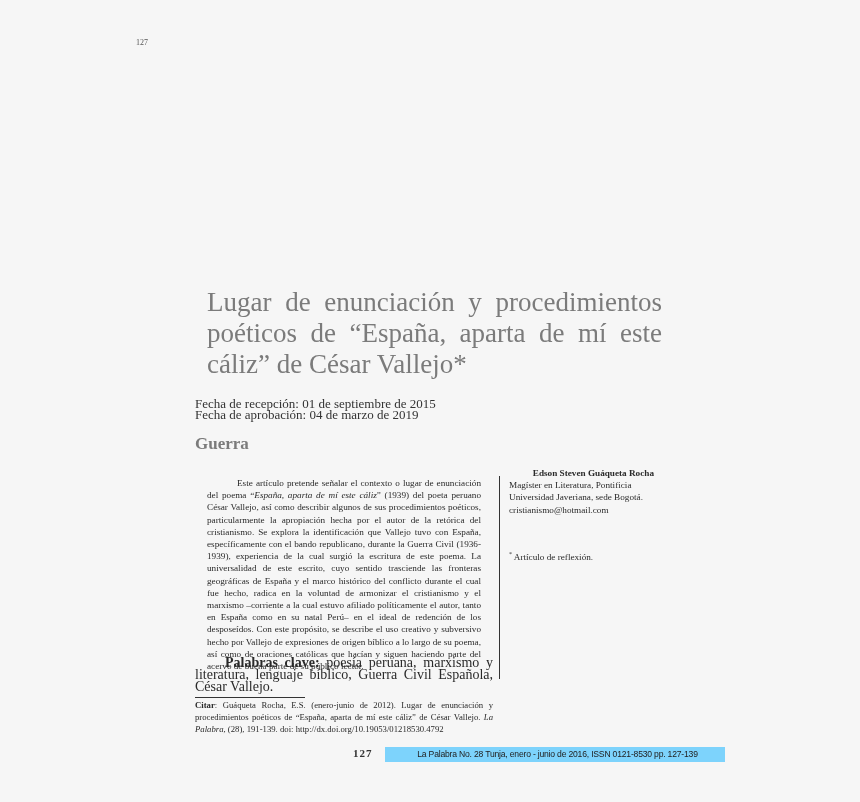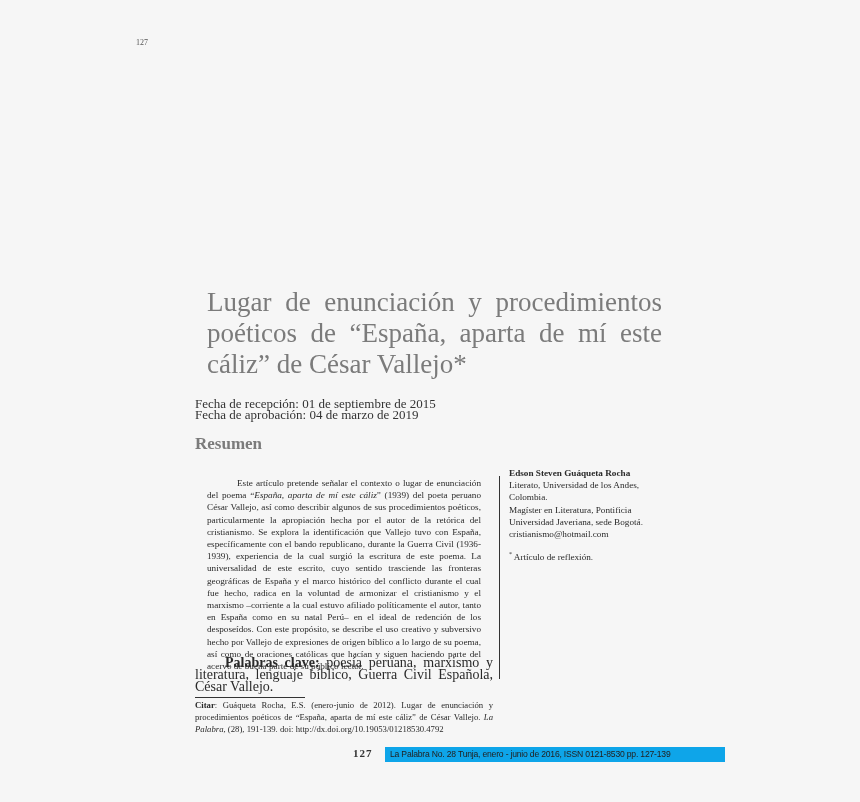--- a/index.html
+++ b/index.html
@@ -90,20 +90,21 @@
       left: 509px;
       top: 467px;
       width: 145px;
       font-size: 9.2px;
       line-height: 12.2px;
       color: #2a2a2a;
     }
     .author .name {
       font-weight: bold;
       display: block;
+      text-align: right;
     }
     .author span { display: block; }
     .footnote-star {
       position: absolute;
       left: 509px;
       top: 551px;
       font-size: 9.2px;
       color: #2a2a2a;
     }
     .footnote-star sup { font-size: 6px; }
@@ -135,56 +136,56 @@
       font-weight: bold;
       color: #333;
       letter-spacing: 1px;
     }
     .footer-bar {
       position: absolute;
       left: 385px;
       top: 747px;
       width: 340px;
       height: 15px;
-      background: #0ea5e9;
+      background: #7dd3fc;
       font-family: "Liberation Sans", sans-serif;
       font-size: 8.6px;
       line-height: 15px;
       color: #222;
       padding-left: 5px;
       box-sizing: border-box;
       white-space: nowrap;
       letter-spacing: -0.2px;
+      text-align: center;
     }
   </style>
 </head>
 <body>
 
 <div class="page-num-top">127</div>
 
 <h1 class="title">Lugar de enunciación y procedimientos poéticos de “España, aparta de mí este cáliz” de César Vallejo*</h1>
 
 <div class="dates">
   <div>Fecha de recepción: 01 de septiembre de 2015</div>
   <div>Fecha de aprobación: 04 de marzo de 2019</div>
 </div>
 
-<h2 class="resumen-heading">Resumen</h2>
+<h2 class="resumen-heading">Guerra</h2>
 
 <div class="abstract">
   <p><span>Este artículo pretende señalar el contexto o lugar de enunciación del poema “</span><i>España, aparta de mí este cáliz</i><span>” (1939) del poeta peruano César Vallejo, así como describir algunos de sus procedimientos poéticos, particularmente la apropiación hecha por el autor de la retórica del cristianismo. Se explora la identificación que Vallejo tuvo con España, específicamente con el bando republicano, durante la Guerra Civil (1936-1939), experiencia de la cual surgió la escritura de este poema. La universalidad de este escrito, cuyo sentido trasciende las fronteras geográficas de España y el marco histórico del conflicto durante el cual fue hecho, radica en la voluntad de armonizar el cristianismo y el marxismo –corriente a la cual estuvo afiliado políticamente el autor, tanto en España como en su natal Perú– en el ideal de redención de los desposeídos. Con este propósito, se describe el uso creativo y subversivo hecho por Vallejo de expresiones de origen bíblico a lo largo de su poema, así como de oraciones católicas que hacían y siguen haciendo parte del acervo de buena parte de su público lector.</span></p>
 </div>
 
 <div class="keywords"><b>Palabras clave:</b><span> poesía peruana, marxismo y literatura, lenguaje bíblico, Guerra Civil Española, César Vallejo.</span></div>
 
 <div class="vline"></div>
 
 <div class="author">
   <span class="name">Edson Steven Guáqueta Rocha</span>
-  <span>Literato, Universidad de los Andes, Colombia.</span>
   <span>Magíster en Literatura, Pontificia Universidad Javeriana, sede Bogotá.</span>
   <span>cristianismo@hotmail.com</span>
 </div>
 
 <div class="footnote-star"><sup>*</sup> <span>Artículo de reflexión.</span></div>
 
 <div class="cite-rule"></div>
 <div class="cite"><b>Citar</b><span>: Guáqueta Rocha, E.S. (enero-junio de 2012). Lugar de enunciación y procedimientos poéticos de “España, aparta de mí este cáliz” de César Vallejo. </span><i>La Palabra</i><span>, (28), 191-139. doi: http://dx.doi.org/10.19053/01218530.4792</span></div>
 
 <div class="footer-page">127</div>

